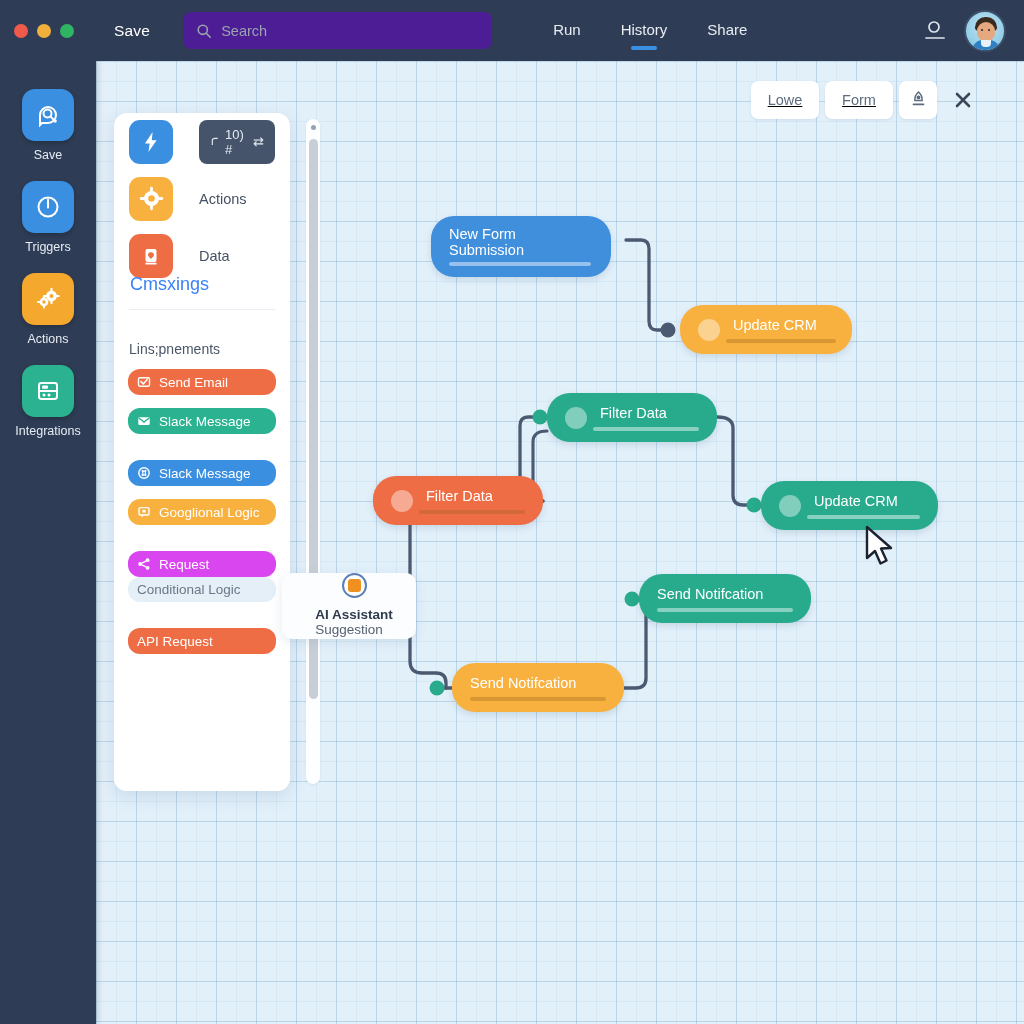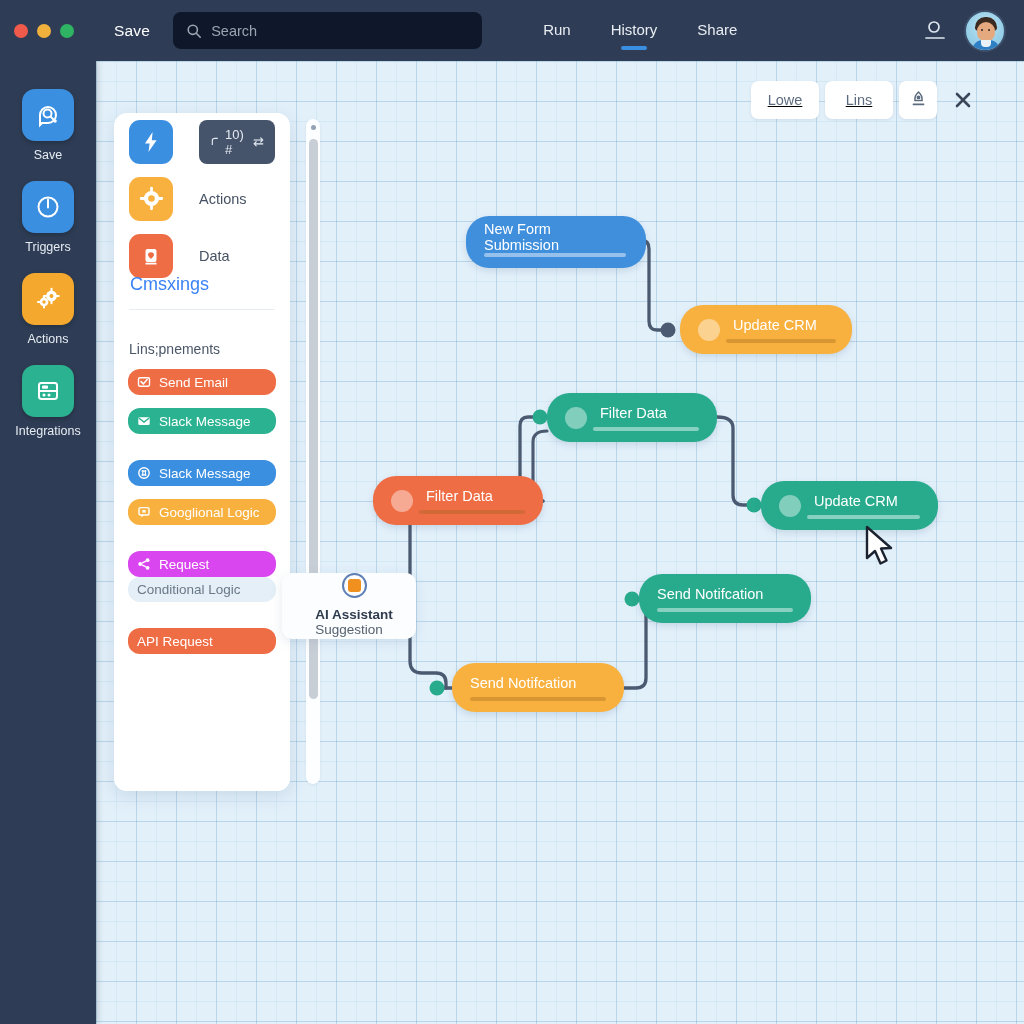--- a/index.html
+++ b/index.html
@@ -21,22 +21,22 @@
   .tl { width: 14px; height: 14px; border-radius: 50%; }
   .tl.r { background: #ef5a4a; }
   .tl.y { background: #efb03c; }
   .tl.g { background: #2eb463; }
 
   #save-label {
     margin-left: 40px; color: #fff; font-size: 15.5px; letter-spacing: .2px;
   }
 
   #searchbox {
-    margin-left: 23px; width: 309px; height: 37px;
-    background: #0f172a; border-radius: 8px;
+    margin-left: 33px; width: 309px; height: 37px;
+    background: #4c1d95; border-radius: 8px;
     display: flex; align-items: center; padding: 0 13px; gap: 9px;
   }
   #searchbox .placeholder { color: #9aa3af; font-size: 14.5px; }
 
   #topnav { display: flex; align-items: center; gap: 40px; margin-left: 61px; }
   .tnav {
     color: #e9edf3; font-size: 15px; position: relative;
     padding-bottom: 3px; cursor: pointer;
   }
   .tnav.active::after {
@@ -296,21 +296,21 @@
       </svg>
     </div>
     <div class="rail-lbl">Integrations</div>
   </div>
 </div>
 
 <div id="canvas">
 
   <div id="canvas-actions">
     <div class="cbtn">Lowe</div>
-    <div class="cbtn">Lins</div>
+    <div class="cbtn">Form</div>
     <div class="cbtn icon-only">
       <svg width="19" height="20" viewBox="0 0 19 20">
         <path d="M9.5 2c2.6 2.2 3.8 5.2 3.6 8.4H5.9C5.7 7.2 6.9 4.2 9.5 2z" fill="none" stroke="#5d6b7e" stroke-width="1.5"></path>
         <circle cx="9.5" cy="7.4" r="1.9" fill="#5d6b7e"></circle>
         <line x1="4.4" y1="14.4" x2="14.6" y2="14.4" stroke="#5d6b7e" stroke-width="1.6" stroke-linecap="round"></line>
       </svg>
     </div>
     <div class="cbtn ghost">
       <svg width="20" height="20" viewBox="0 0 20 20">
         <line x1="4" y1="4" x2="16" y2="16" stroke="#3b4759" stroke-width="2.6" stroke-linecap="round"></line>
@@ -334,21 +334,21 @@
       <circle cx="317" cy="440" r="7.5"></circle>
     </g>
     <g fill="#27ab8c">
       <circle cx="444" cy="356" r="7.5"></circle>
       <circle cx="658" cy="444" r="7.5"></circle>
       <circle cx="536" cy="538" r="7.5"></circle>
       <circle cx="341" cy="627" r="7.5"></circle>
     </g>
   </svg>
 
-  <div class="node blue noBullet" style="left:370px;top:155px;width:180px;height:52px">
+  <div class="node blue noBullet" style="left:335px;top:155px;width:180px;height:61px">
     <span class="lbl">New Form Submission</span>
     <span class="bar" style="width:142px"></span>
   </div>
 
   <div class="node amber" style="left:584px;top:244px;width:172px;height:49px">
     <span class="bullet"></span>
     <span class="lbl">Update CRM</span>
     <span class="bar" style="width:110px"></span>
   </div>
 

